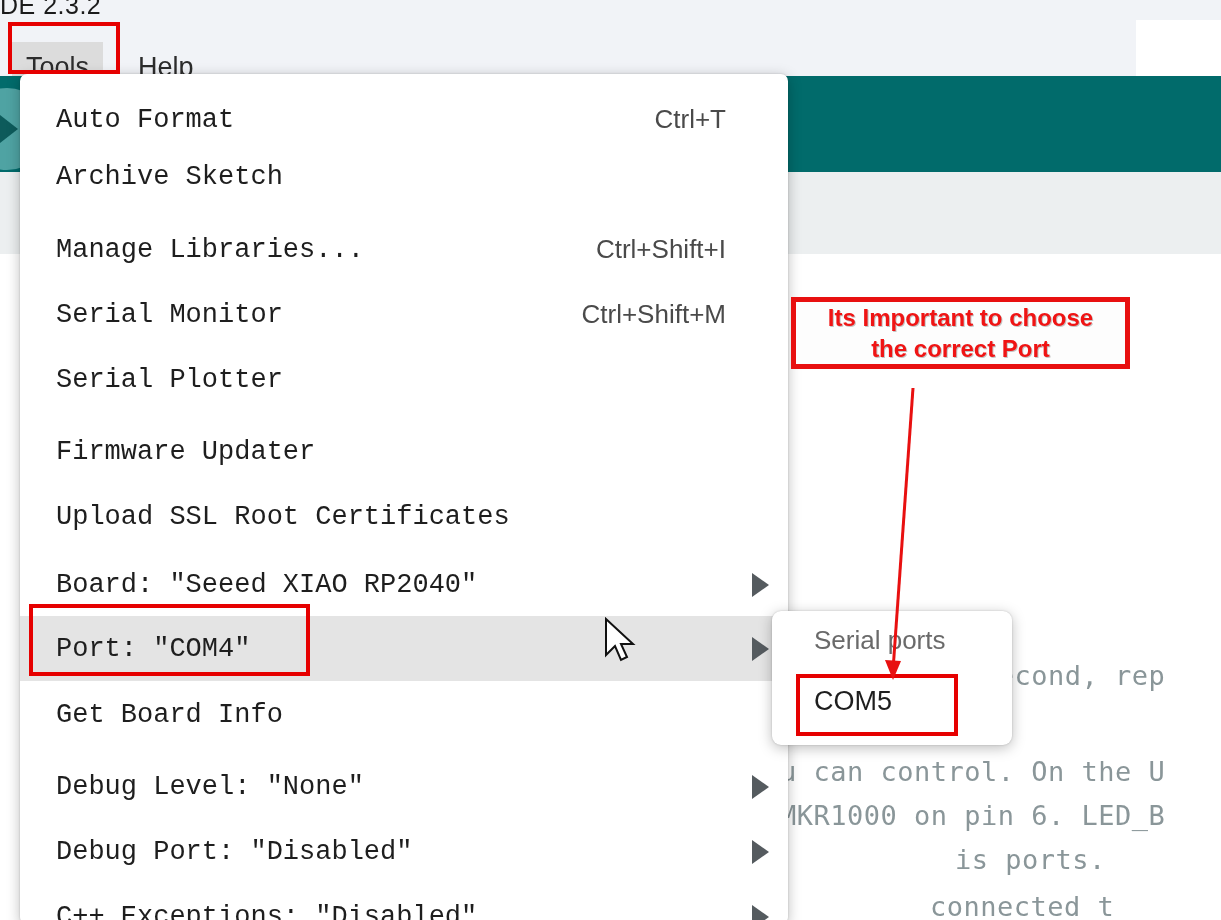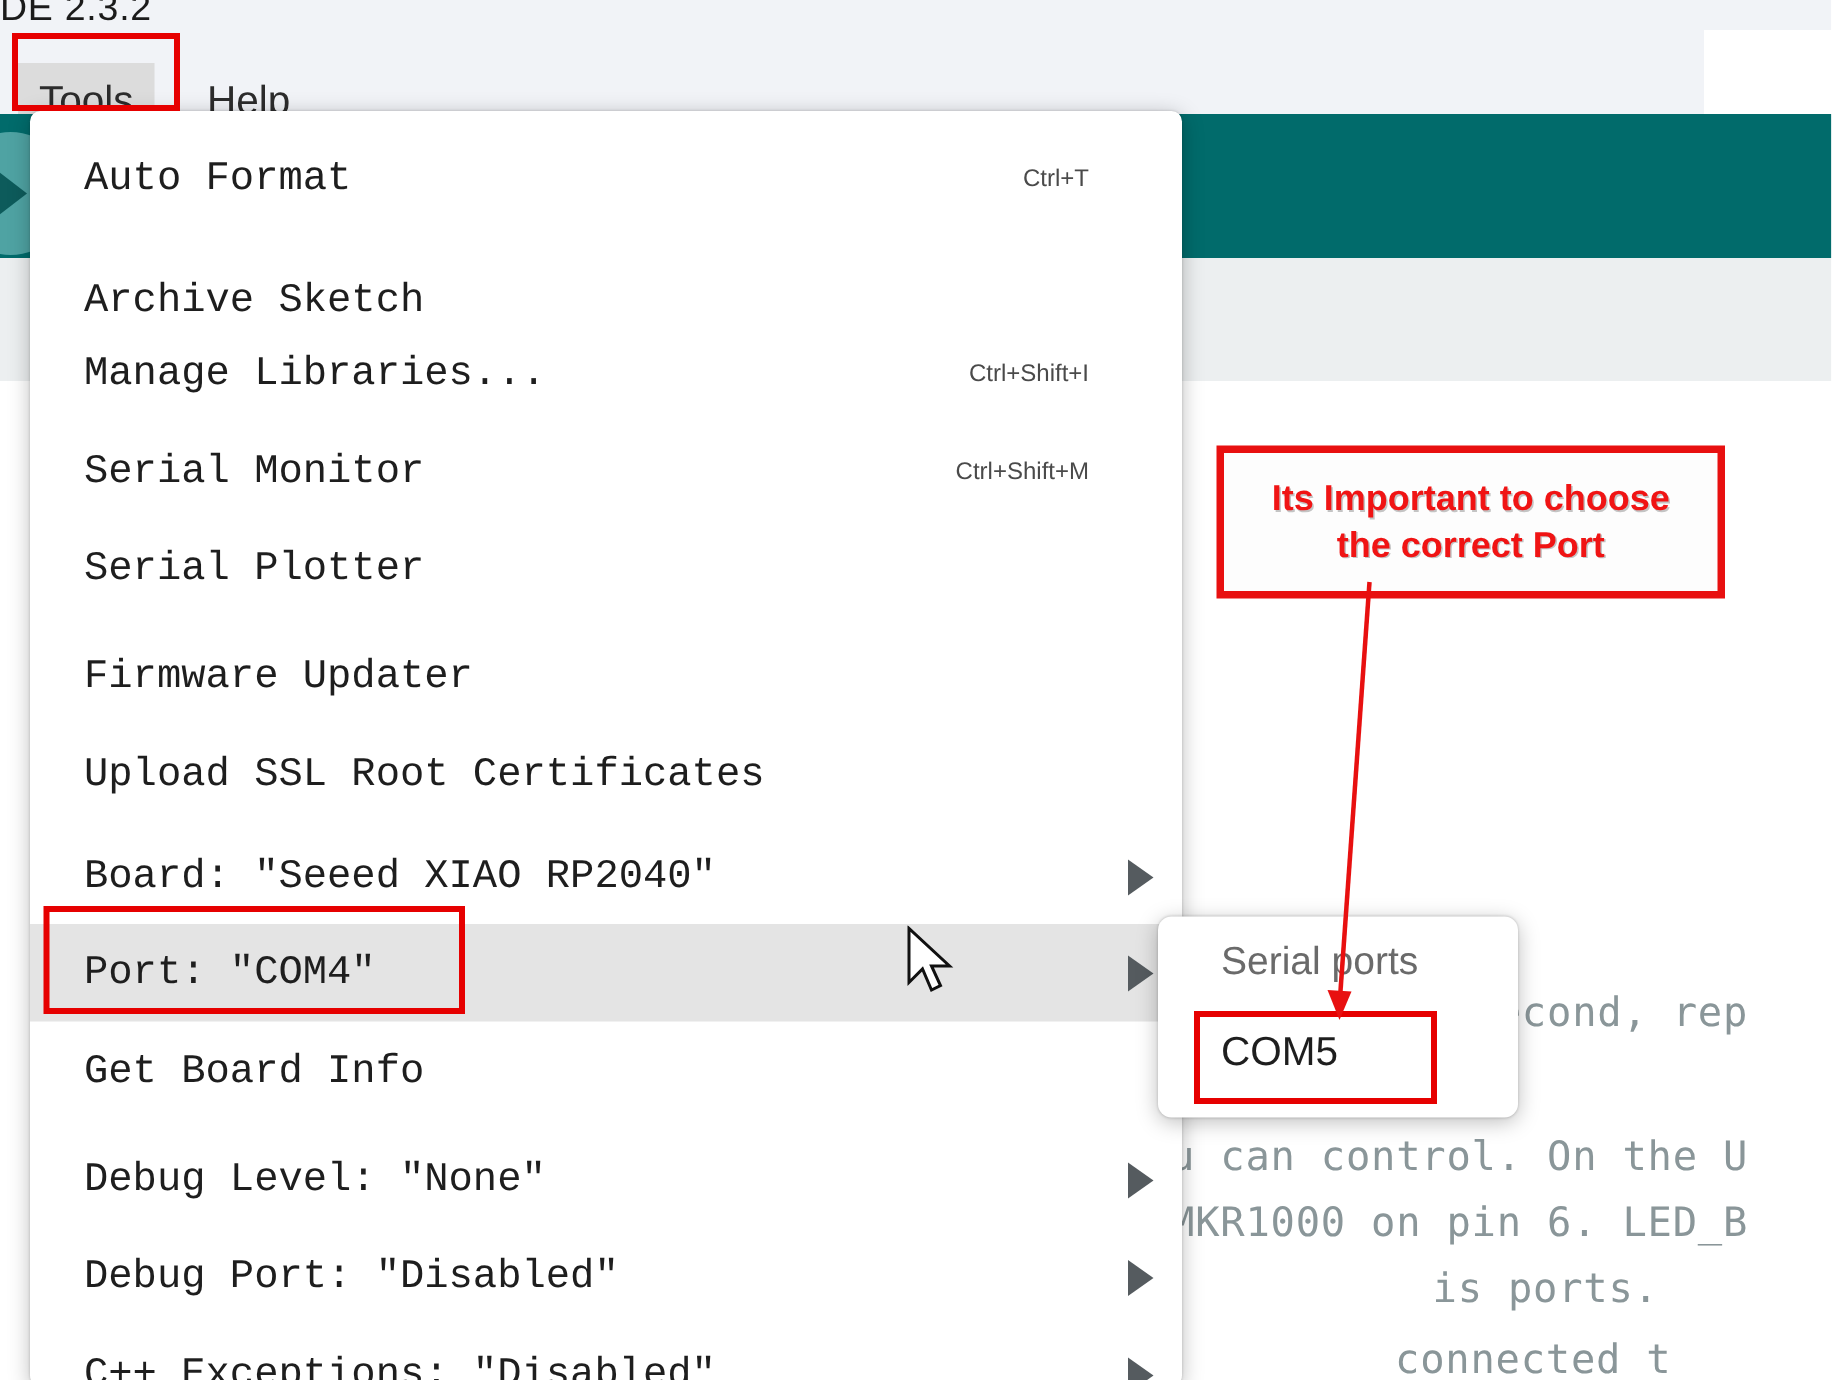--- a/index.html
+++ b/index.html
@@ -99,21 +99,21 @@
   }
   .menu-item.hl { background: #e4e4e4; }
   .mi-label {
     position: absolute; left: 36px;
     font-size: 27px; color: #1e1e1e;
     white-space: nowrap;
     font-family: Liberation Mono, monospace;
   }
   .mi-shortcut {
     position: absolute; right: 62px;
-    font-size: 16px; color: #4a4a4a;
+    font-size: 26px; color: #4a4a4a;
     white-space: nowrap;
   }
   .mi-arrow {
     position: absolute; right: 19px;
     width: 0; height: 0;
     border-top: 12px solid transparent;
     border-bottom: 12px solid transparent;
     border-left: 17px solid #555b5f;
   }
 
@@ -137,22 +137,22 @@
     text-align: right;
   }
 
   
   .ann-box {
     position: absolute;
     border: 4px solid #e60000;
     background: transparent;
   }
   .callout {
-    position: absolute; left: 811px; top: 297px;
-    width: 339px; height: 102px;
+    position: absolute; left: 791px; top: 297px;
+    width: 339px; height: 72px;
     border: 5px solid #e81010;
     background: #fdfdfd;
     display: flex; align-items: center; justify-content: center;
   }
   .callout-text {
     font-family: "Liberation Sans", sans-serif;
     font-size: 24px; font-weight: bold;
     color: #f01414;
     text-align: center;
     line-height: 1.3;
@@ -189,21 +189,21 @@
     <div class="code-line" style="left:930px; top:637px;">connected t</div>
 
   </div>
 
   <div class="menu-panel">
     <div id="menu-items">
         <div class="menu-item" style="top: 13px;">
           <div class="mi-label">Auto Format</div>
           <div class="mi-shortcut">Ctrl+T</div>
         </div>
-        <div class="menu-item" style="top: 94px;">
+        <div class="menu-item" style="top: 70px;">
           <div class="mi-label">Archive Sketch</div>
         </div>
         <div class="menu-item" style="top: 143px;">
           <div class="mi-label">Manage Libraries...</div>
           <div class="mi-shortcut">Ctrl+Shift+I</div>
         </div>
         <div class="menu-item" style="top: 208px;">
           <div class="mi-label">Serial Monitor</div>
           <div class="mi-shortcut">Ctrl+Shift+M</div>
         </div>

